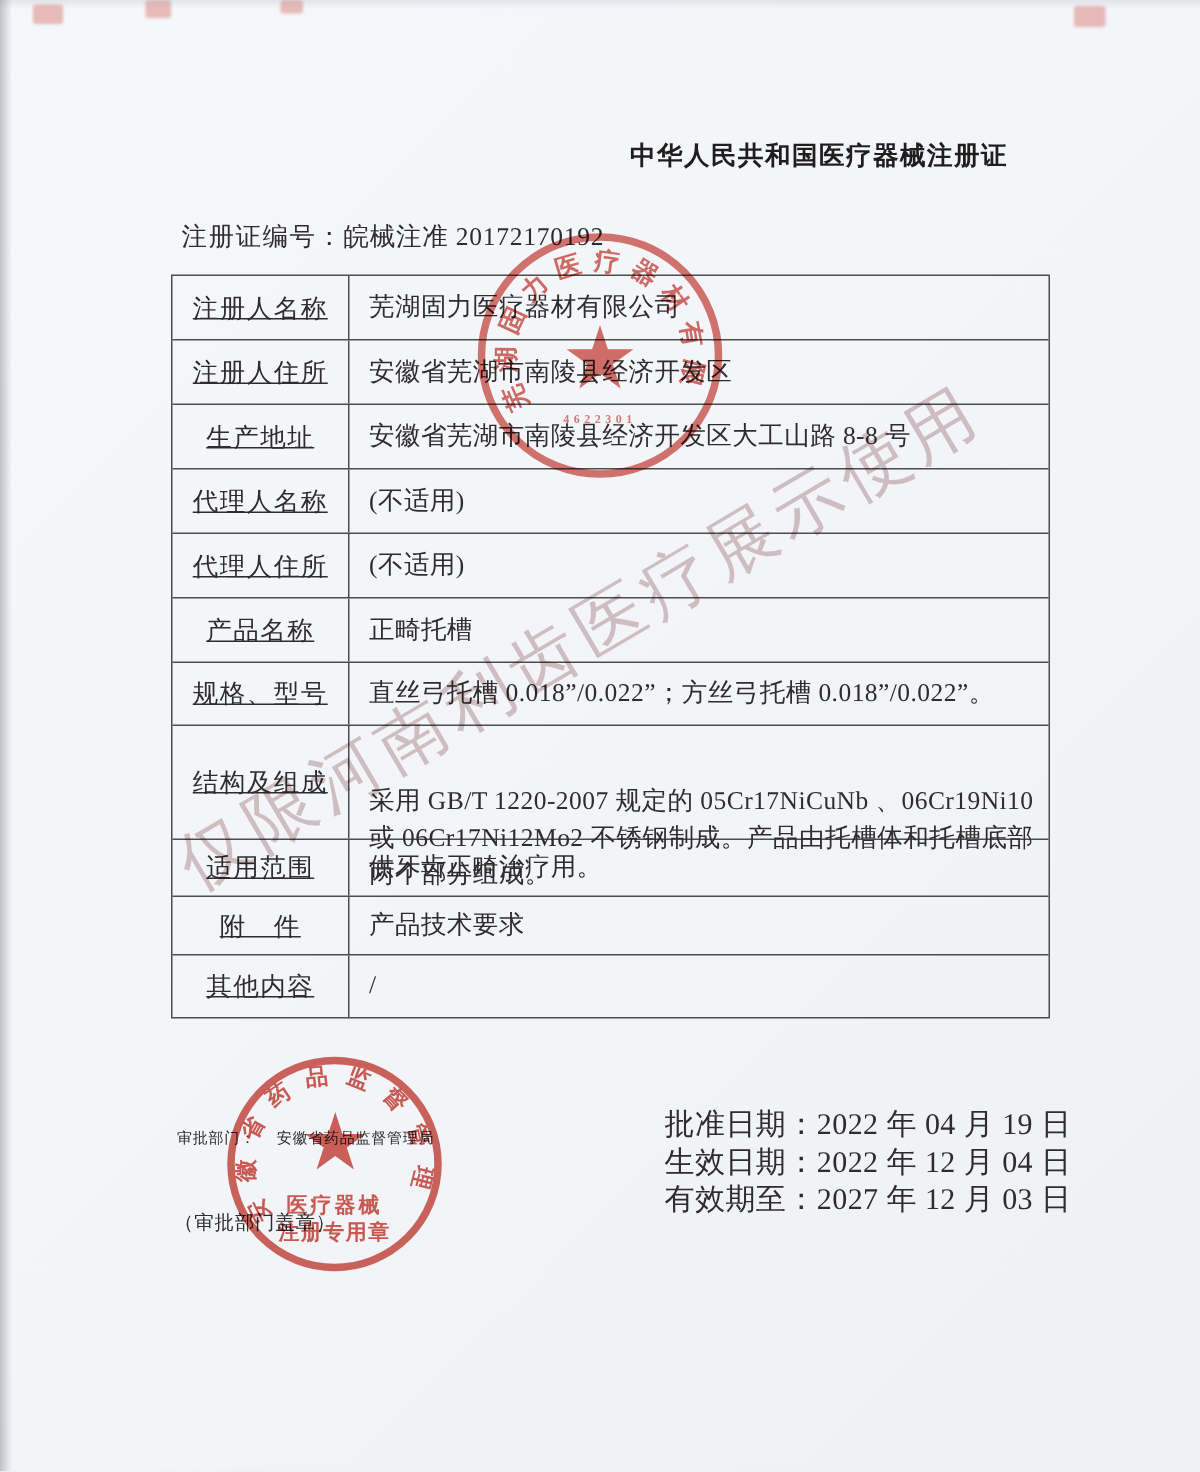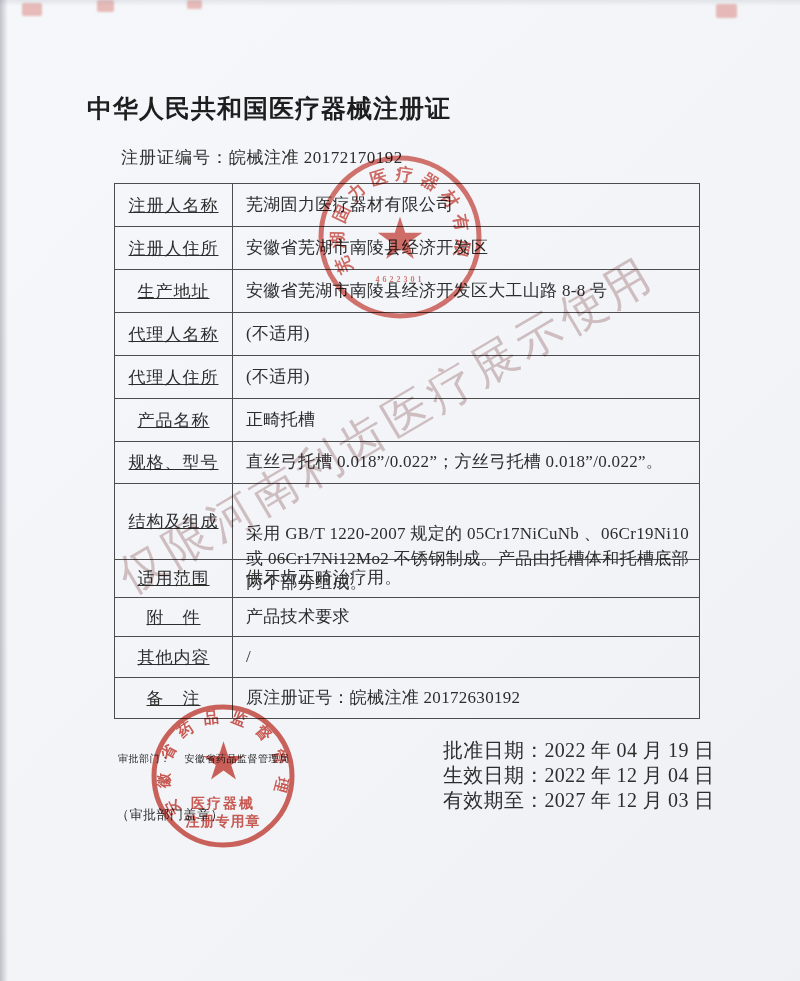--- a/index.html
+++ b/index.html
@@ -18,22 +18,22 @@
     background:linear-gradient(90deg,rgba(110,116,128,.40),rgba(110,116,128,0));
     z-index:9;pointer-events:none;
   }
   .page::after{ 
     content:"";position:absolute;left:0;top:0;right:0;height:6px;
     background:linear-gradient(180deg,rgba(140,146,158,.18),rgba(140,146,158,0));
     z-index:9;pointer-events:none;
   }
   .title{
     position:absolute;top:92px;left:115px;width:585px;
-    text-align:left;transform:translateX(-28px);
-    font-size:25px;font-weight:bold;letter-spacing:1px;color:#1e1e1e;
+    text-align:right;transform:translateX(-28px);
+    font-size:17px;font-weight:bold;letter-spacing:1px;color:#1e1e1e;
   }
   .regline{
     position:absolute;top:146px;left:121px;font-size:17px;letter-spacing:1px;
     white-space:nowrap;
   }
   .regline .val{letter-spacing:.5px;}
   .cert-table{
     position:absolute;top:183px;left:114px;width:586px;
     border:1px solid #4c4c4c;box-sizing:border-box;
     display:flex;flex-direction:column;
@@ -135,24 +135,20 @@
       <div class="tvalue">供牙齿正畸治疗用。</div>
     </div>
     <div class="trow" style="height:39px">
       <div class="tlabel">附　件</div>
       <div class="tvalue">产品技术要求</div>
     </div>
     <div class="trow" style="height:41px">
       <div class="tlabel">其他内容</div>
       <div class="tvalue">/</div>
     </div>
-    <div class="trow" style="height:40px">
-      <div class="tlabel">备　注</div>
-      <div class="tvalue">原注册证号：皖械注准 20172630192</div>
-    </div>
   </div>
 
   <div class="footer-dept">
     <span>审批部门：</span><span class="val">安徽省药品监督管理局</span>
   </div>
 
   <div class="footer-sealnote">（审批部门盖章）</div>
 
   <div class="footer-dates">
     <div class="dline"><span>批准日期：</span><span>2022 年 04 月 19 日</span></div>

